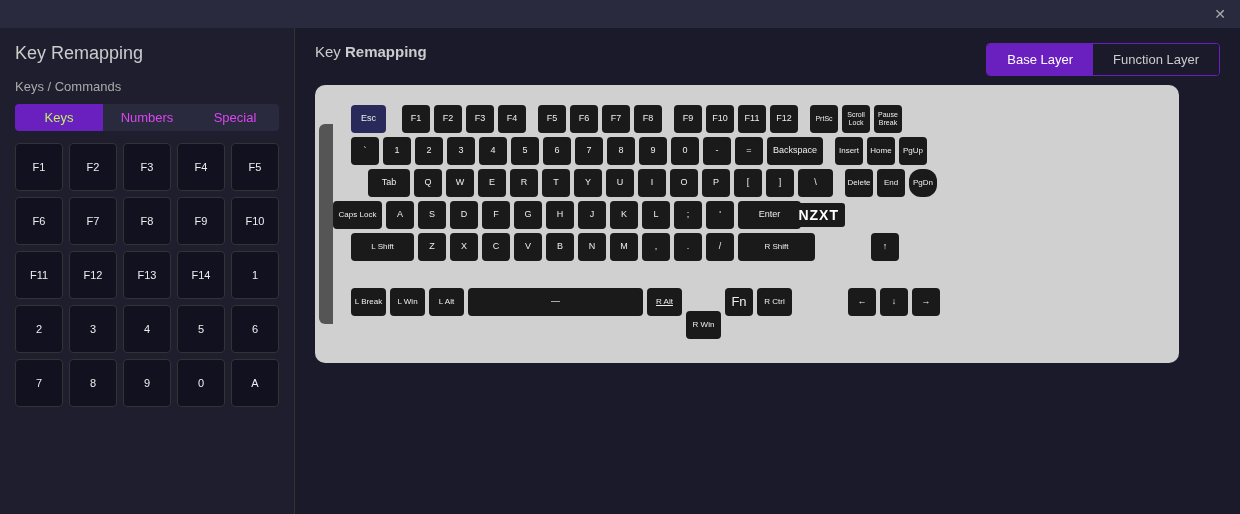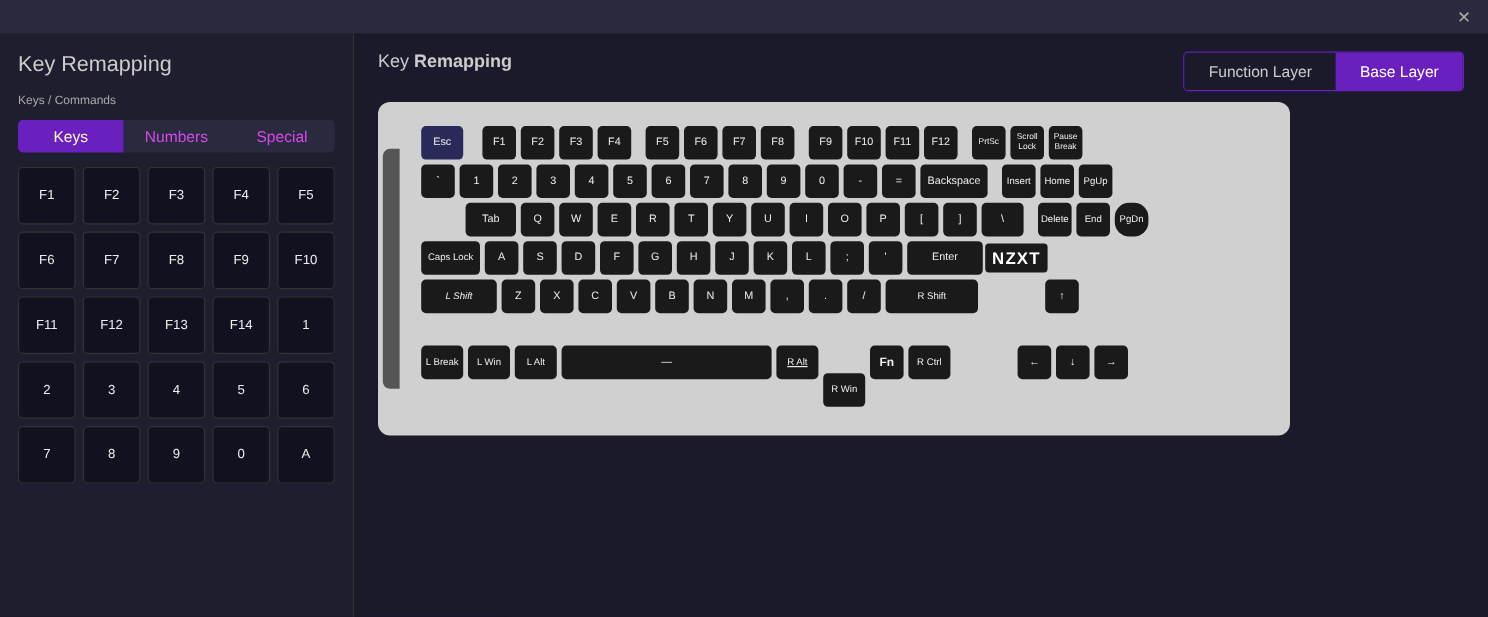--- a/index.html
+++ b/index.html
@@ -43,21 +43,21 @@
       flex-shrink: 0;
     }
     .page-title {
       color: #ccc;
       font-size: 18px;
       font-weight: 400;
       margin-bottom: 15px;
     }
     .sidebar-section-title {
       color: #aaa;
-      font-size: 10px;
+      font-size: 13px;
       margin-bottom: 10px;
     }
     .search-box {
       width: 100%;
       background: #111120;
       border: 1px solid #444;
       border-radius: 4px;
       padding: 6px 10px;
       color: #aaa;
       font-size: 13px;
@@ -76,21 +76,21 @@
       cursor: pointer;
       border: none;
       background: #2a2a3e;
       color: #d946ef;
       border-radius: 0;
     }
     .tab-btn:first-child { border-radius: 4px 0 0 4px; }
     .tab-btn:last-child { border-radius: 0 4px 4px 0; }
     .tab-btn.active {
       background: #6a1fbf;
-      color: #fef9c3;
+      color: #bef264;
     }
     .keys-grid {
       display: grid;
       grid-template-columns: repeat(5, 1fr);
       gap: 6px;
       overflow-y: auto;
       max-height: 310px;
     }
     .key-item {
       background: #111120;
@@ -142,21 +142,21 @@
       background: #6a1fbf;
       color: #fff;
     }
     .keyboard-container {
       background: #d0d0d0;
       border-radius: 10px;
       padding: 20px 18px;
       margin-top: 10px;
       position: relative;
       display: inline-block;
-      width: 760px;
+      width: 864px;
     }
     .kb-row {
       display: flex;
       gap: 4px;
       margin-bottom: 4px;
       align-items: center;
     }
     .key {
       background: #1a1a1a;
       color: #eee;
@@ -242,22 +242,22 @@
       <div class="key-item">A</div>
     </div>
   </div>
 
   <div class="right-panel">
     <div class="panel-title">
       Key <span>Remapping</span>
     </div>
 
     <div class="layer-toggle">
+      <button class="layer-btn active">Base Layer</button>
       <button class="layer-btn">Function Layer</button>
-      <button class="layer-btn active">Base Layer</button>
     </div>
 
     <div class="kb-wrapper">
       <div class="keyboard-container">
         <div class="fn-strip"></div>
 
         <div class="kb-row" style="margin-left:18px;">
           <div class="key w1_25 esc-key">Esc</div>
           <div style="width:8px;"></div>
           <div class="key w1">F1</div>
@@ -294,63 +294,63 @@
           <div class="key w1">0</div>
           <div class="key w1">-</div>
           <div class="key w1">=</div>
           <div class="key w2">Backspace</div>
           <div style="width:4px;"></div>
           <div class="key w1" style="font-size:8px;">Insert</div>
           <div class="key w1" style="font-size:8px;">Home</div>
           <div class="key w1" style="font-size:8px;">PgUp</div>
         </div>
 
-        <div class="kb-row" style="margin-left:28px;padding-left:27px;">
+        <div class="kb-row" style="margin-left:8px;padding-left:27px;">
           <div class="key w1_5">Tab</div>
           <div class="key w1">Q</div>
           <div class="key w1">W</div>
           <div class="key w1">E</div>
           <div class="key w1">R</div>
           <div class="key w1">T</div>
           <div class="key w1">Y</div>
           <div class="key w1">U</div>
           <div class="key w1">I</div>
           <div class="key w1">O</div>
           <div class="key w1">P</div>
           <div class="key w1">[</div>
           <div class="key w1">]</div>
           <div class="key w1_25">\</div>
           <div style="width:4px;"></div>
           <div class="key w1" style="font-size:8px;">Delete</div>
           <div class="key w1" style="font-size:8px;">End</div>
           <div class="key w1" style="font-size:8px;border-radius:12px;">PgDn</div>
         </div>
 
-        <div class="kb-row" style="margin-left:18px; position:relative;">
+        <div class="kb-row" style="position:relative;">
           <div class="key w1_75" style="font-size:8px;">Caps Lock</div>
           <div class="key w1">A</div>
           <div class="key w1">S</div>
           <div class="key w1">D</div>
           <div class="key w1">F</div>
           <div class="key w1">G</div>
           <div class="key w1">H</div>
           <div class="key w1">J</div>
           <div class="key w1">K</div>
           <div class="key w1">L</div>
           <div class="key w1">;</div>
           <div class="key w1">'</div>
           <div class="key w2_25">Enter</div>
           <div style="width:4px;"></div>
-          <div style="width:32px; display:flex; align-items:center; justify-content:center;">
+          <div style="width:32px; display:flex; align-items:center; justify-content:flex-end;">
             <span style="color:#fff; font-size:14px; font-weight:900; letter-spacing:1px; background:#1a1a1a; padding: 4px 6px; border-radius:3px;">NZXT</span>
           </div>
         </div>
 
         <div class="kb-row" style="margin-left:18px;">
-          <div class="key w2_25" style="font-size:8px;font-style:italic;">L Shift</div>
+          <div class="key w2_25" style="font-size:8px;">L Shift</div>
           <div class="key w1">Z</div>
           <div class="key w1">X</div>
           <div class="key w1">C</div>
           <div class="key w1">V</div>
           <div class="key w1">B</div>
           <div class="key w1">N</div>
           <div class="key w1">M</div>
           <div class="key w1">,</div>
           <div class="key w1">.</div>
           <div class="key w1">/</div>
@@ -361,21 +361,21 @@
           <div class="key w1">↑</div>
         </div>
 
         <div class="kb-row" style="margin-left:18px;">
           <div class="key w1_25" style="font-size:8px;">L Break</div>
           <div class="key w1_25" style="font-size:8px;">L Win</div>
           <div class="key w1_25" style="font-size:8px;">L Alt</div>
           <div class="key w6_25">—</div>
           <div class="key w1_25" style="font-size:8px;text-decoration:underline;">R Alt</div>
           <div class="key w1_25" style="font-size:8px;margin-top:46px;">R Win</div>
-          <div class="key w1" style="font-size:10px;font-weight:bold;">Fn</div>
+          <div class="key w1" style="font-size:13px;">Fn</div>
           <div class="key w1_25" style="font-size:8px;">R Ctrl</div>
           <div style="width:4px;"></div>
           <div style="width:32px;"></div>
           <div style="width:4px;"></div>
           <div class="key w1">←</div>
           <div class="key w1">↓</div>
           <div class="key w1">→</div>
         </div>
 
       </div>

